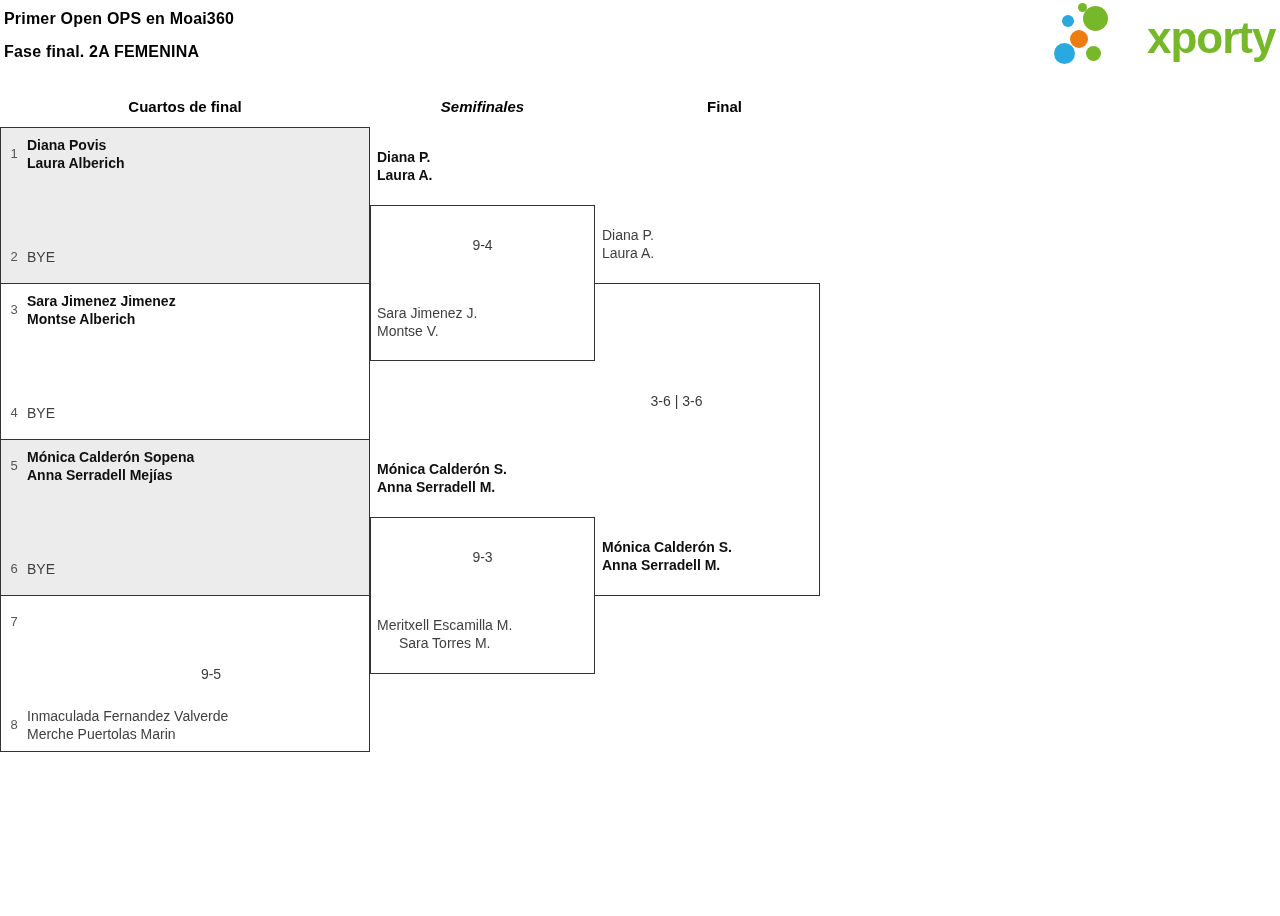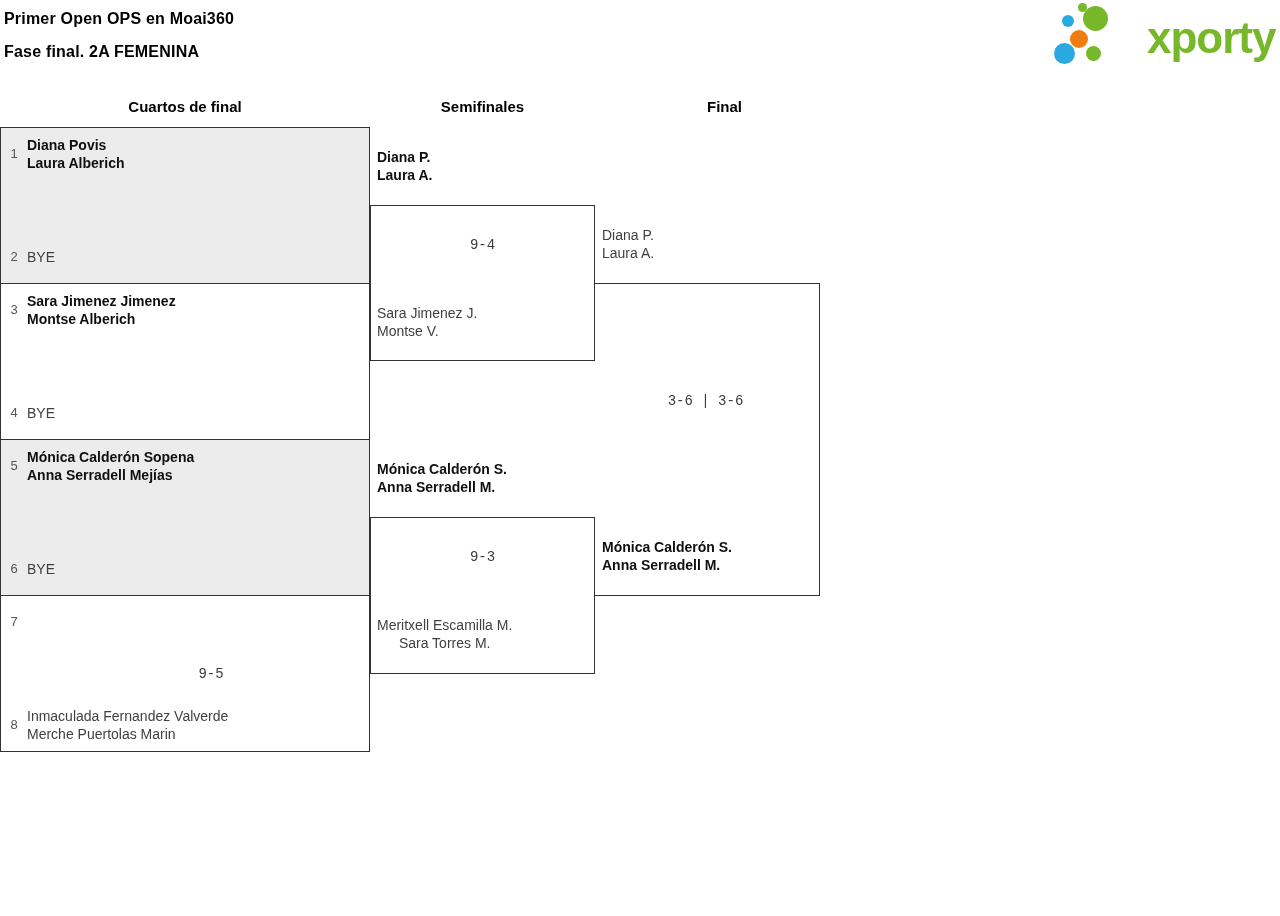--- a/index.html
+++ b/index.html
@@ -59,21 +59,20 @@
     font-size:14px; line-height:18px;
     color:#3f3f3f;
     white-space:nowrap;
   }
   .team.win { font-weight:700; color:#0f0f0f; }
   .score {
     position:absolute;
     text-align:center;
     font-size:14px; line-height:18px;
     color:#3a3a3a;
-    font-family:Liberation Mono, monospace;
   }
 </style>
 </head>
 <body>
 
 <div class="page">
 
   <div class="abs title">
     <div>Primer Open OPS en Moai360</div>
     <div>Fase final. 2A FEMENINA</div>
@@ -83,21 +82,21 @@
     <span class="dot" style="left:1078px; top:3px; width:9px; height:9px; background:#76b82a;"></span>
     <span class="dot" style="left:1083px; top:6px; width:25px; height:25px; background:#76b82a;"></span>
     <span class="dot" style="left:1062px; top:15px; width:12px; height:12px; background:#2aa9e0;"></span>
     <span class="dot" style="left:1070px; top:30px; width:18px; height:18px; background:#ee7d11;"></span>
     <span class="dot" style="left:1054px; top:43px; width:21px; height:21px; background:#2aa9e0;"></span>
     <span class="dot" style="left:1086px; top:46px; width:15px; height:15px; background:#76b82a;"></span>
     <div class="abs logo-text">xporty</div>
   </div>
 
   <div class="abs round-h" style="left:0; width:370px;">Cuartos de final</div>
-  <div class="abs round-h" style="left:370px; width:225px;">Semifinales</div>
+  <div class="abs round-h" style="left:370px; width:225px;font-style:italic;">Semifinales</div>
   <div class="abs round-h" style="left:612px; width:225px;">Final</div>
 
   <div class="box shade" style="left:0; top:127px; width:370px; height:157px;"></div>
   <div class="box" style="left:0; top:283px; width:370px; height:157px;"></div>
   <div class="box shade" style="left:0; top:439px; width:370px; height:157px;"></div>
   <div class="box" style="left:0; top:595px; width:370px; height:157px;"></div>
 
   <div class="box" style="left:370px; top:205px; width:225px; height:156px;"></div>
   <div class="box" style="left:370px; top:517px; width:225px; height:157px;"></div>
 
@@ -158,19 +157,19 @@
   <div class="score" style="left:370px; width:225px; top:548px;">9-3</div>
   <div class="team" style="left:377px; top:616px;text-align:center;">
     <div>Meritxell Escamilla M.</div>
     <div>Sara Torres M.</div>
   </div>
 
   <div class="team" style="left:602px; top:226px;">
     <div>Diana P.</div>
     <div>Laura A.</div>
   </div>
-  <div class="score" style="left:593px; width:225px; top:392px;text-align:center;">3-6 | 3-6</div>
+  <div class="score" style="left:564px; width:225px; top:392px;text-align:center;">3-6 | 3-6</div>
   <div class="team win" style="left:602px; top:538px;">
     <div>Mónica Calderón S.</div>
     <div>Anna Serradell M.</div>
   </div>
 
 </div>
 
 </body></html>

